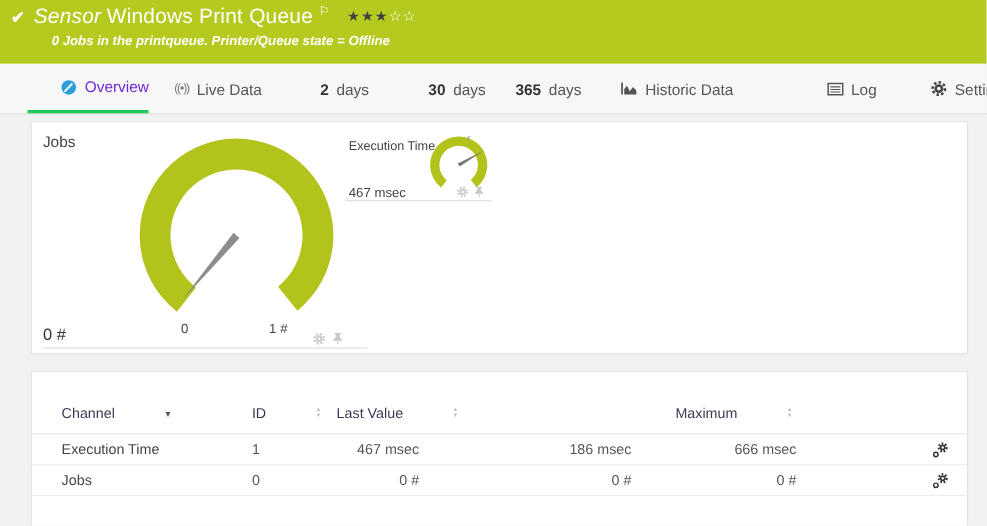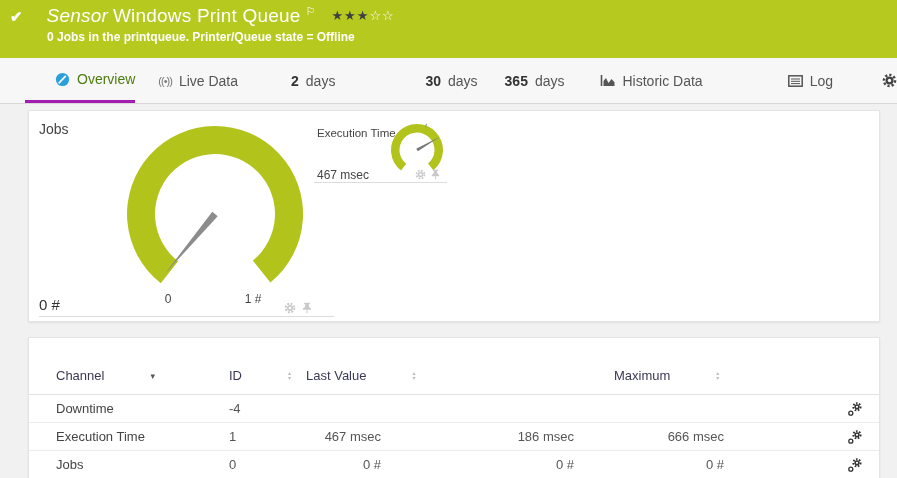--- a/index.html
+++ b/index.html
@@ -3,36 +3,36 @@
 <meta charset="utf-8">
 <style>
   * { margin:0; padding:0; box-sizing:border-box; }
   html,body { width:897px; height:478px; overflow:hidden; background:#f1f1f1;
               font-family:"Liberation Sans", sans-serif; }
 
   
   .banner { height:58px; background:#b5c91e; color:#fff; padding:5px 0 0 10px; }
   .banner-row1 { display:flex; align-items:baseline; }
   .check { font-size:15px; font-weight:bold; }
-  .sensor-title { font-size:19px; margin-left:24px; letter-spacing:.2px; }
+  .sensor-title { font-size:19px; margin-left:8px; letter-spacing:.2px; }
   .sensor-title i { margin-right:5px; }
   .flag { font-size:11px; margin-left:5px; position:relative; top:-7px; }
   .stars { margin-left:16px; font-size:13px; letter-spacing:1px; position:relative; top:-2px; }
   .stars .filled { color:#3d4043; }
   .stars .empty { color:#ffffff; }
-  .banner-sub { font-size:12px; font-weight:bold; margin:3px 0 0 37px; }
+  .banner-sub { font-size:12px; font-weight:bold; margin:3px 0 0 37px;font-style:italic; }
 
   
   .tabbar { height:46px; background:#f7f7f7; border-bottom:1px solid #d8d8d8;
             display:flex; align-items:stretch; padding-left:0; font-size:14px; color:#555; }
   .tab { display:flex; align-items:center; gap:7px; cursor:pointer; white-space:nowrap; }
-  .tab-overview { margin-left:25px; padding-left:30px; border-bottom:3px solid #a21caf; color:#4d7c0f; }
+  .tab-overview { margin-left:25px; padding-left:30px; border-bottom:3px solid #22c55e; color:#6d28d9; }
   .tab-live { margin-left:23px; }
   .tab-2d { margin-left:53px; }
-  .tab-30d { margin-left:90px;text-align:right; }
+  .tab-30d { margin-left:54px;text-align:right; }
   .tab-365d { margin-left:27px; }
   .tab-historic { margin-left:35px; }
   .tab-log { margin-left:85px; }
   .tab-settings { margin-left:49px; }
   .tab b { color:#333; }
   .live-glyph { font-size:11px; color:#777; letter-spacing:-1px; }
   .tab svg, .tab .gear-glyph { flex:0 0 auto; }
 
   
   .card { background:#fff; border:1px solid #e4e4e4; box-shadow:0 1px 2px rgba(0,0,0,.07);
@@ -205,69 +205,51 @@
       <span>Maximum</span>
       <span class="sort-stack">
           <span>▴</span>
           <span>▾</span>
         </span>
     </div>
     <div></div>
     <div></div>
   </div>
 
+
   <div class="tgrid trow">
-    <div class="cell-channel">Downtime</div>
-    <div>-4</div>
-    <div class="num"></div>
-    <div></div>
-    <div class="num"></div>
-    <div></div>
-    <div class="num"></div>
+    <div class="cell-channel">Execution Time</div>
+    <div>1</div>
+    <div class="num">467 msec</div>
+    <div></div>
+    <div class="num">186 msec</div>
+    <div></div>
+    <div class="num">666 msec</div>
     <div></div>
     <div class="edit-cell">
         <span class="edit-btn"><svg width="16" height="16" viewBox="0 0 16 16">
             <circle cx="10" cy="5.8" r="3.6" fill="none" stroke="#333" stroke-width="2" stroke-dasharray="1.6 1.5"></circle>
             <circle cx="10" cy="5.8" r="2.6" fill="#333"></circle>
             <circle cx="10" cy="5.8" r="1.1" fill="#fff"></circle>
             <circle cx="3.8" cy="12.2" r="2" fill="none" stroke="#333" stroke-width="1.3"></circle>
           </svg></span>
       </div>
   </div>
 
   <div class="tgrid trow">
-    <div class="cell-channel">Execution Time</div>
-    <div>1</div>
-    <div class="num">467 msec</div>
-    <div></div>
-    <div class="num">186 msec</div>
-    <div></div>
-    <div class="num">666 msec</div>
+    <div class="cell-channel">Jobs</div>
+    <div>0</div>
+    <div class="num">0 #</div>
+    <div></div>
+    <div class="num">0 #</div>
+    <div></div>
+    <div class="num">0 #</div>
     <div></div>
     <div class="edit-cell">
         <span class="edit-btn"><svg width="16" height="16" viewBox="0 0 16 16">
             <circle cx="10" cy="5.8" r="3.6" fill="none" stroke="#333" stroke-width="2" stroke-dasharray="1.6 1.5"></circle>
             <circle cx="10" cy="5.8" r="2.6" fill="#333"></circle>
             <circle cx="10" cy="5.8" r="1.1" fill="#fff"></circle>
             <circle cx="3.8" cy="12.2" r="2" fill="none" stroke="#333" stroke-width="1.3"></circle>
           </svg></span>
       </div>
   </div>
-
-  <div class="tgrid trow">
-    <div class="cell-channel">Jobs</div>
-    <div>0</div>
-    <div class="num">0 #</div>
-    <div></div>
-    <div class="num">0 #</div>
-    <div></div>
-    <div class="num">0 #</div>
-    <div></div>
-    <div class="edit-cell">
-        <span class="edit-btn"><svg width="16" height="16" viewBox="0 0 16 16">
-            <circle cx="10" cy="5.8" r="3.6" fill="none" stroke="#333" stroke-width="2" stroke-dasharray="1.6 1.5"></circle>
-            <circle cx="10" cy="5.8" r="2.6" fill="#333"></circle>
-            <circle cx="10" cy="5.8" r="1.1" fill="#fff"></circle>
-            <circle cx="3.8" cy="12.2" r="2" fill="none" stroke="#333" stroke-width="1.3"></circle>
-          </svg></span>
-      </div>
-  </div>
 </div>
 
 </body></html>

